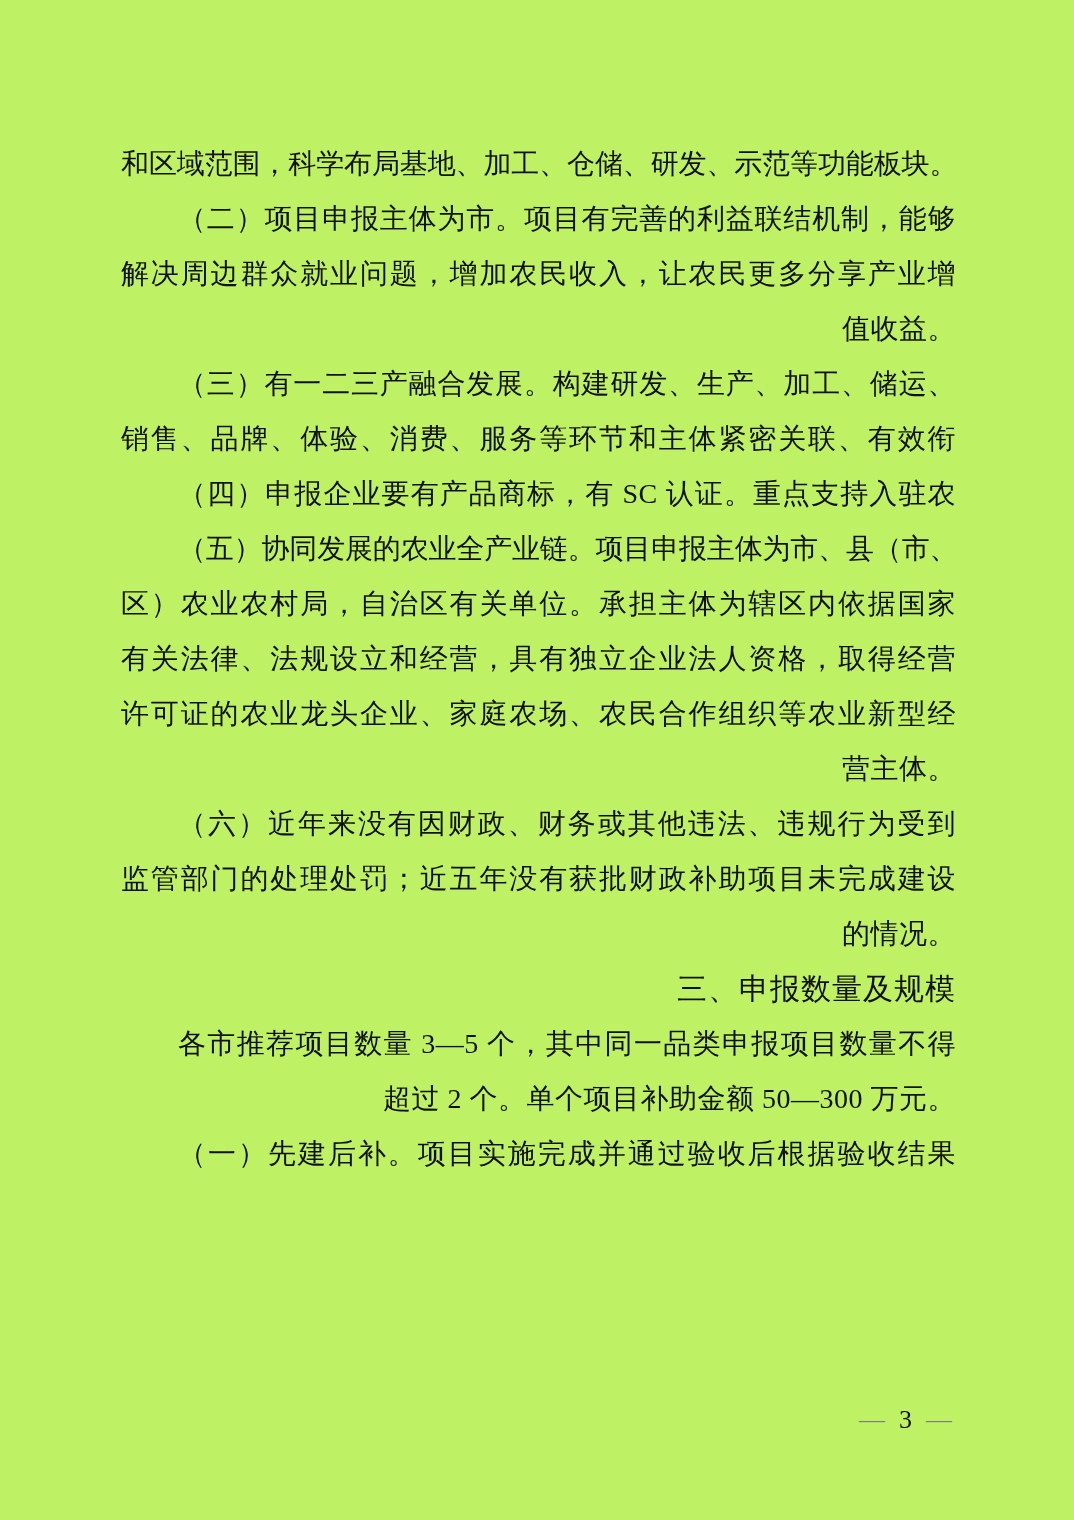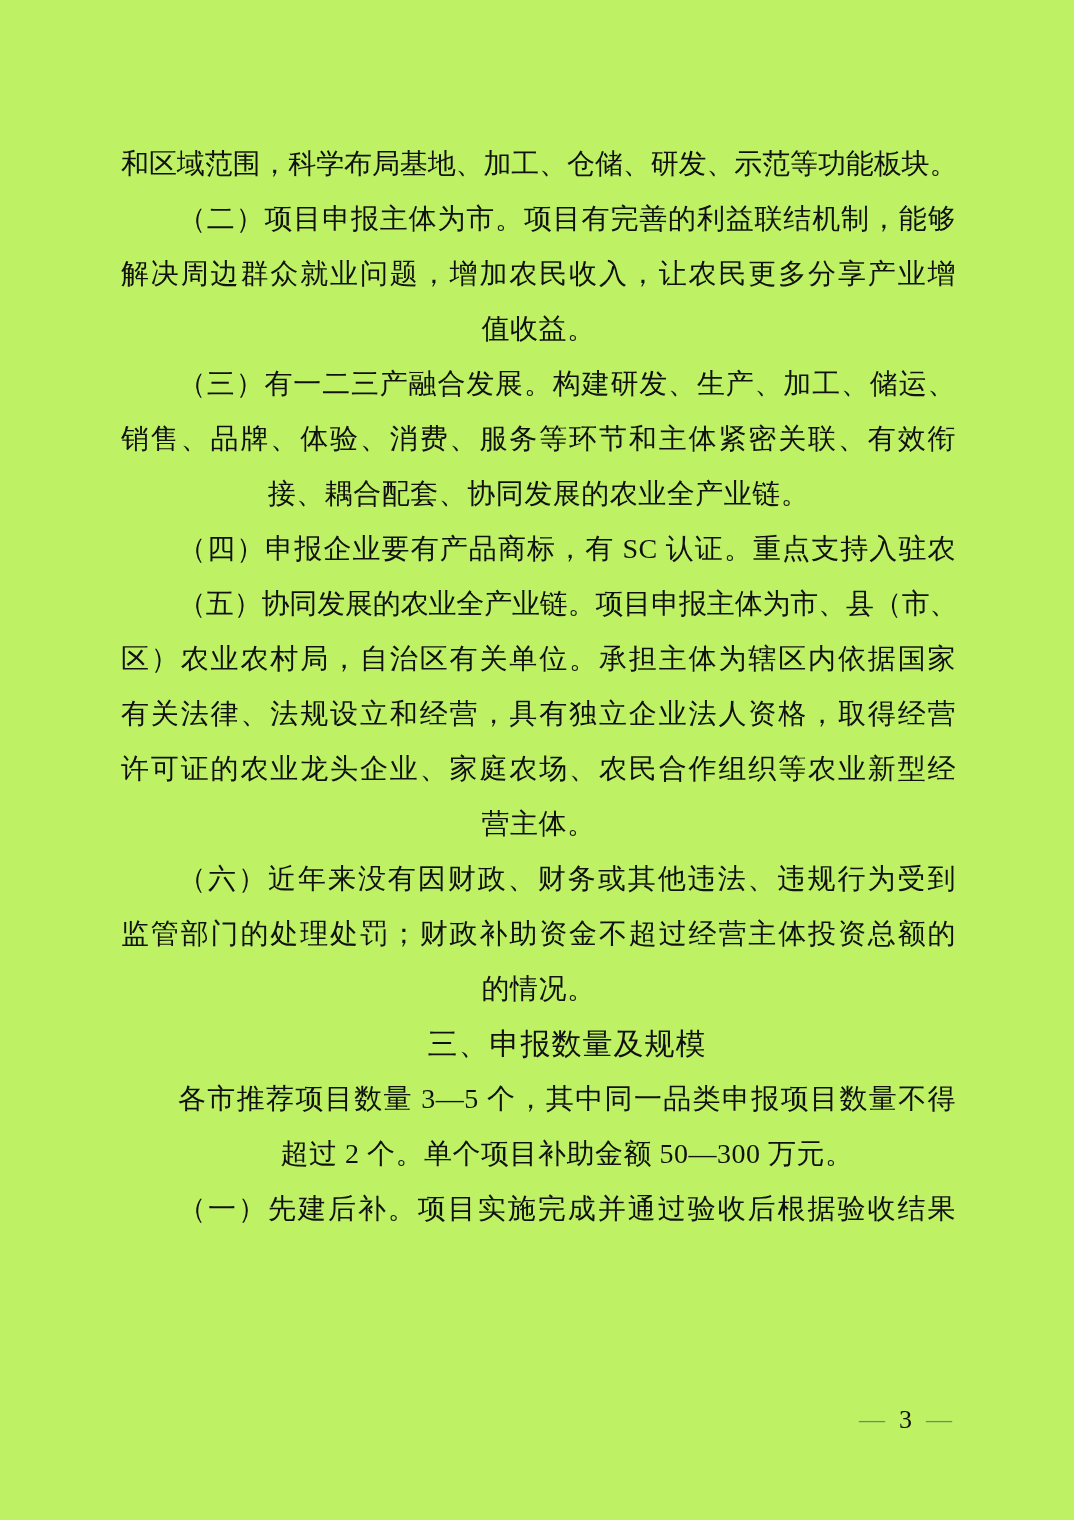--- a/index.html
+++ b/index.html
@@ -19,21 +19,21 @@
   .content {
     position: absolute;
     left: 121px;
     top: 136px;
     width: 835px;
   }
   .line {
     height: 55px;
     line-height: 55px;
     font-size: 28px;
-    text-align: center;
+    text-align: right;
     white-space: nowrap;
     letter-spacing: 0.5px;
   }
   .line.jl {
     white-space: normal;
     text-align: justify;
     text-align-last: justify;
   }
   .line.indent {
     text-indent: 57px;
@@ -72,29 +72,28 @@
 <body>
 
 <div class="page">
   <div class="content" id="content">
       <div class="line jl tight">和区域范围，科学布局基地、加工、仓储、研发、示范等功能板块。</div>
       <div class="line indent jl">（二）项目申报主体为市。项目有完善的利益联结机制，能够</div>
       <div class="line jl">解决周边群众就业问题，增加农民收入，让农民更多分享产业增</div>
       <div class="line">值收益。</div>
       <div class="line indent jl">（三）有一二三产融合发展。构建研发、生产、加工、储运、</div>
       <div class="line jl">销售、品牌、体验、消费、服务等环节和主体紧密关联、有效衔</div>
-      <div class="line">接、耦合配套、协同发展的农业全产业链。</div>
       <div class="line indent jl">（四）申报企业要有产品商标，有 SC 认证。重点支持入驻农</div>
       <div class="line indent jl tight">（五）协同发展的农业全产业链。项目申报主体为市、县（市、</div>
       <div class="line jl">区）农业农村局，自治区有关单位。承担主体为辖区内依据国家</div>
       <div class="line jl">有关法律、法规设立和经营，具有独立企业法人资格，取得经营</div>
       <div class="line jl">许可证的农业龙头企业、家庭农场、农民合作组织等农业新型经</div>
       <div class="line">营主体。</div>
       <div class="line indent jl">（六）近年来没有因财政、财务或其他违法、违规行为受到</div>
-      <div class="line jl">监管部门的处理处罚；财政补助资金不超过经营主体投资总额的</div>
+      <div class="line jl">监管部门的处理处罚；近五年没有获批财政补助项目未完成建设</div>
       <div class="line">的情况。</div>
       <div class="line heading indent">三、申报数量及规模</div>
       <div class="line indent jl">各市推荐项目数量 3—5 个，其中同一品类申报项目数量不得</div>
       <div class="line indent">超过 2 个。单个项目补助金额 50—300 万元。</div>
       <div class="line indent jl">（一）先建后补。项目实施完成并通过验收后根据验收结果</div>
     </div>
   <div class="footer">
     <span class="dash">—</span><span class="num">3</span><span class="dash">—</span>
   </div>
 </div>

